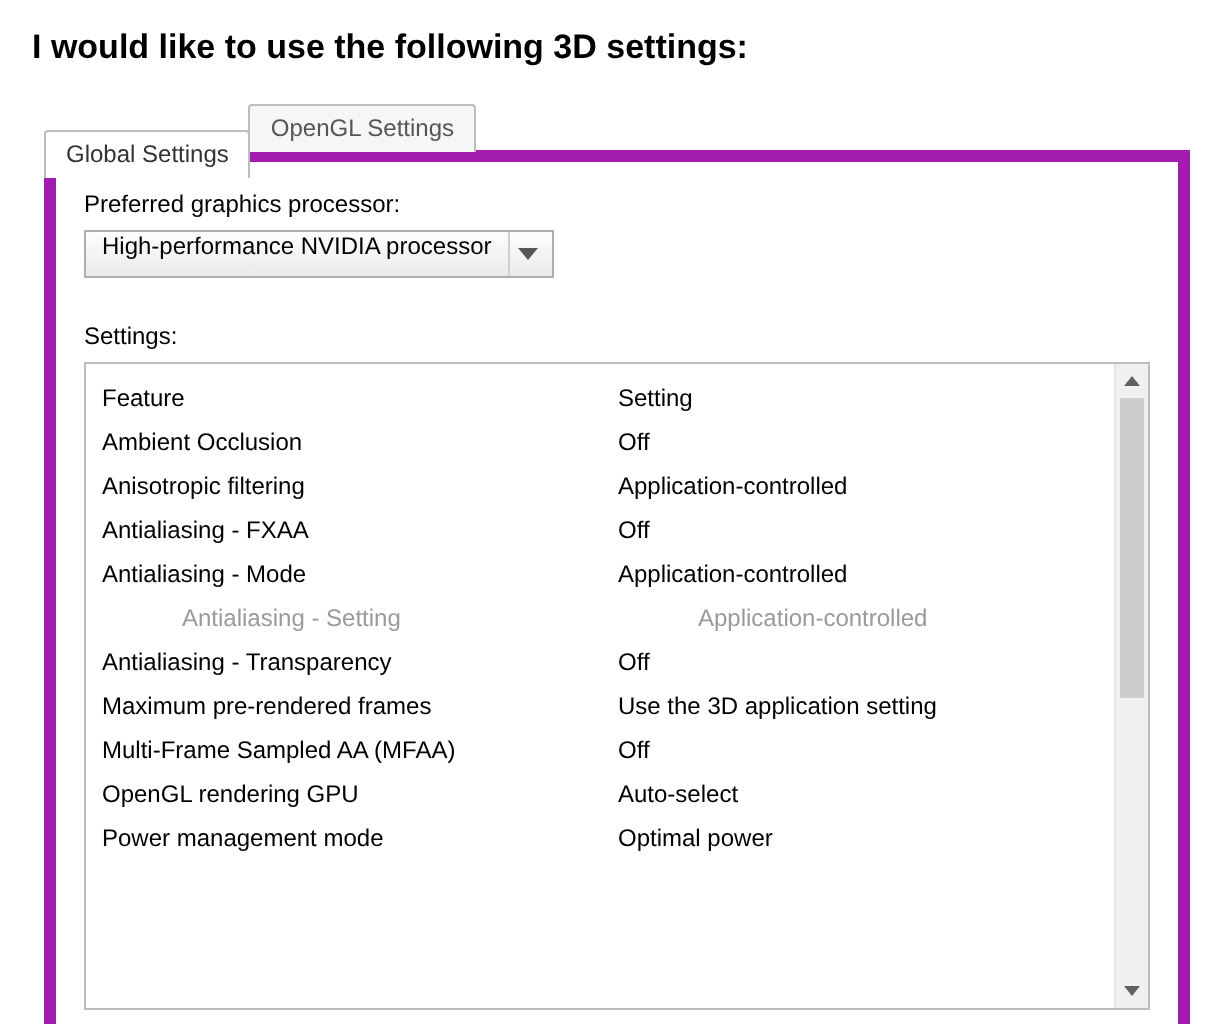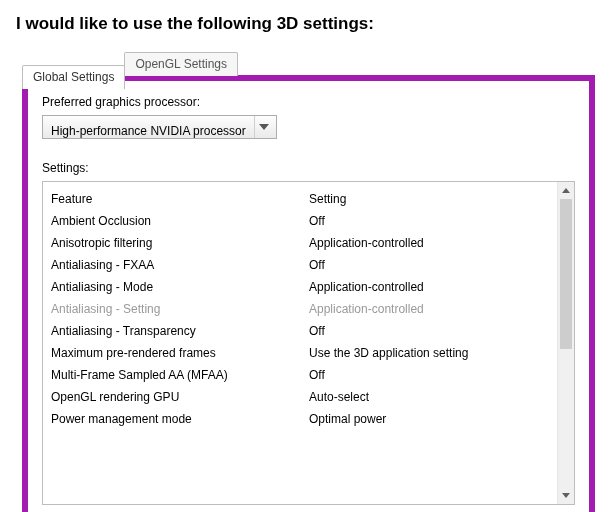--- a/index.html
+++ b/index.html
@@ -53,21 +53,21 @@
     border: 6px solid #a21caf;
     padding: 14px 14px 12px 14px;
     margin-top: -1px;
     background: #fff;
   }
   .label {
     margin-bottom: 6px;
   }
   .dropdown {
     display: inline-flex;
-    align-items: flex-end;
+    align-items: flex-start;
     height: 24px;
     border: 1px solid #adadad;
     background: linear-gradient(#fdfdfd,#eaeaea);
     padding: 0 2px 0 8px;
     cursor: pointer;
     user-select: none;
   }
   .dropdown .dd-text { padding-right: 8px; }
   .dropdown .dd-arrow {
     width: 20px; height: 22px;
@@ -87,21 +87,21 @@
     padding: 6px 0 4px 0;
   }
   .grid-row {
     display: flex;
     padding: 2px 8px;
     line-height: 18px;
   }
   .col-feature { width: 258px; }
   .col-setting { flex: 1; }
   .grid-header { font-weight: normal; }
-  .disabled-row { color: #9a9a9a; }
+  .disabled-row { color: #9a9a9a; margin-left: 40px; }
   .scrollbar {
     width: 17px;
     background: #f0f0f0;
     border-left: 1px solid #e6e6e6;
     display: flex; flex-direction: column;
   }
   .sb-btn {
     height: 17px;
     background: #f0f0f0;
     display: flex; align-items: center; justify-content: center;

